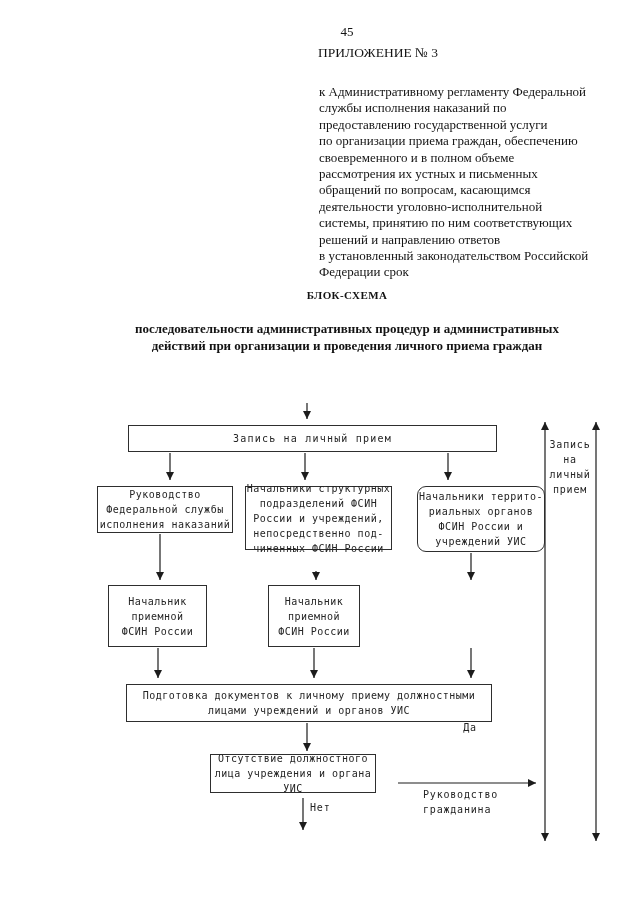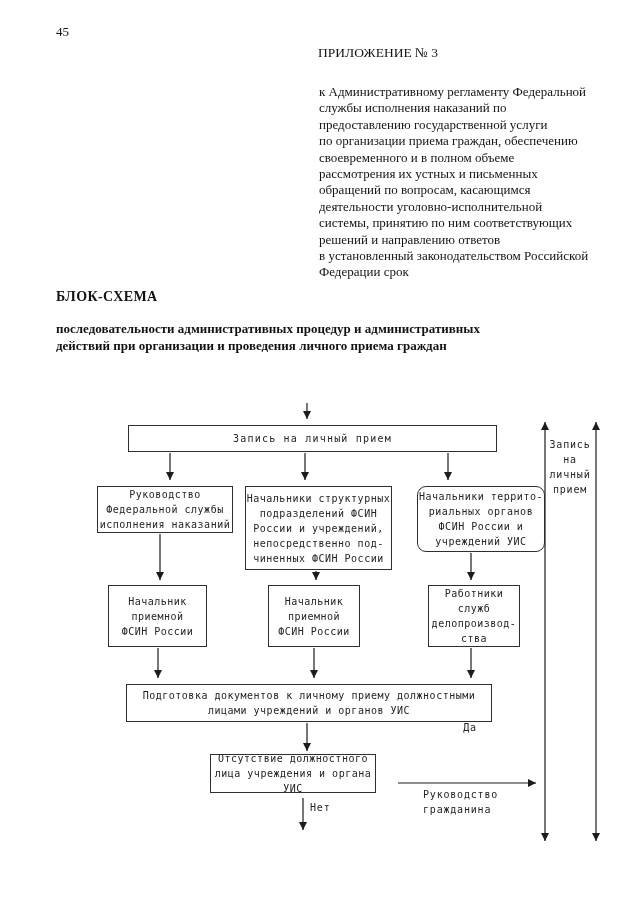--- a/index.html
+++ b/index.html
@@ -1,28 +1,28 @@
 <!DOCTYPE html>
 <html><head>
 <meta charset="utf-8">
 <style>
   html,body{margin:0;padding:0;background:#f2f2f2;}
   .page{
     position:relative;width:640px;height:905px;background:#ffffff;
     color:#131313;font-family:"Liberation Serif","DejaVu Serif",serif;
     overflow:hidden;margin:0 auto;
   }
-  .hdr-center{position:absolute;left:56px;width:582px;text-align:left;}
+  .hdr-center{position:absolute;left:56px;width:582px;text-align:center;}
   .page-number{top:24px;font-size:13px;}
   .appendix{position:absolute;left:318px;top:45px;font-size:13.5px;}
   .preamble{
     position:absolute;left:319px;top:84px;width:318px;
     font-size:13px;line-height:16.4px;white-space:pre-line;
   }
-  .doc-title{top:289px;font-weight:bold;font-size:14px;letter-spacing:.4px;}
+  .doc-title{top:289px;font-weight:bold;font-size:11px;letter-spacing:.4px;}
   .doc-subtitle{top:320px;font-weight:bold;font-size:13px;line-height:17px;white-space:pre-line;}
 
   .connectors{position:absolute;left:0;top:0;width:640px;height:905px;}
 
   .fbox{
     position:absolute;box-sizing:border-box;border:1px solid #2e2e2e;
     display:flex;align-items:center;justify-content:center;
     text-align:center;white-space:pre-line;
     font-family:"DejaVu Sans Mono","Liberation Mono",monospace;
     font-size:10px;line-height:15px;letter-spacing:.5px;color:#242424;
@@ -93,43 +93,39 @@
     </g>
   </svg>
 
 
   <div class="fbox wide" style="left:128px;top:425px;width:369px;height:27px;">Запись на личный прием</div>
 
   <div class="fbox" style="left:97px;top:486px;width:136px;height:47px;">Руководство
 Федеральной службы
 исполнения наказаний</div>
 
-  <div class="fbox" style="left:245px;top:486px;width:147px;height:84px;">Начальники структурных
+  <div class="fbox" style="left:245px;top:486px;width:147px;height:64px;">Начальники структурных
 подразделений ФСИН
 России и учреждений,
 непосредственно под-
 чиненных ФСИН России</div>
 
   <div class="fbox" style="left:417px;top:486px;width:128px;height:66px;border-radius:9px;">Начальники террито-
 риальных органов
 ФСИН России и
 учреждений УИС</div>
 
   <div class="fbox" style="left:108px;top:585px;width:99px;height:62px;">Начальник
 приемной
 ФСИН России</div>
 
   <div class="fbox" style="left:268px;top:585px;width:92px;height:62px;">Начальник
 приемной
 ФСИН России</div>
 
-  <div class="fbox" style="left:428px;top:585px;width:92px;height:62px;">Работники
-служб
-делопроизвод-
-ства</div>
 
   <div class="fbox" style="left:126px;top:684px;width:366px;height:38px;">Подготовка документов к личному приему должностными
 лицами учреждений и органов УИС</div>
 
   <div class="fbox" style="left:210px;top:754px;width:166px;height:39px;">Отсутствие должностного
 лица учреждения и органа УИС</div>
 
   <div class="flabel center" style="left:538px;top:437px;width:64px;">Запись
 на
 личный

